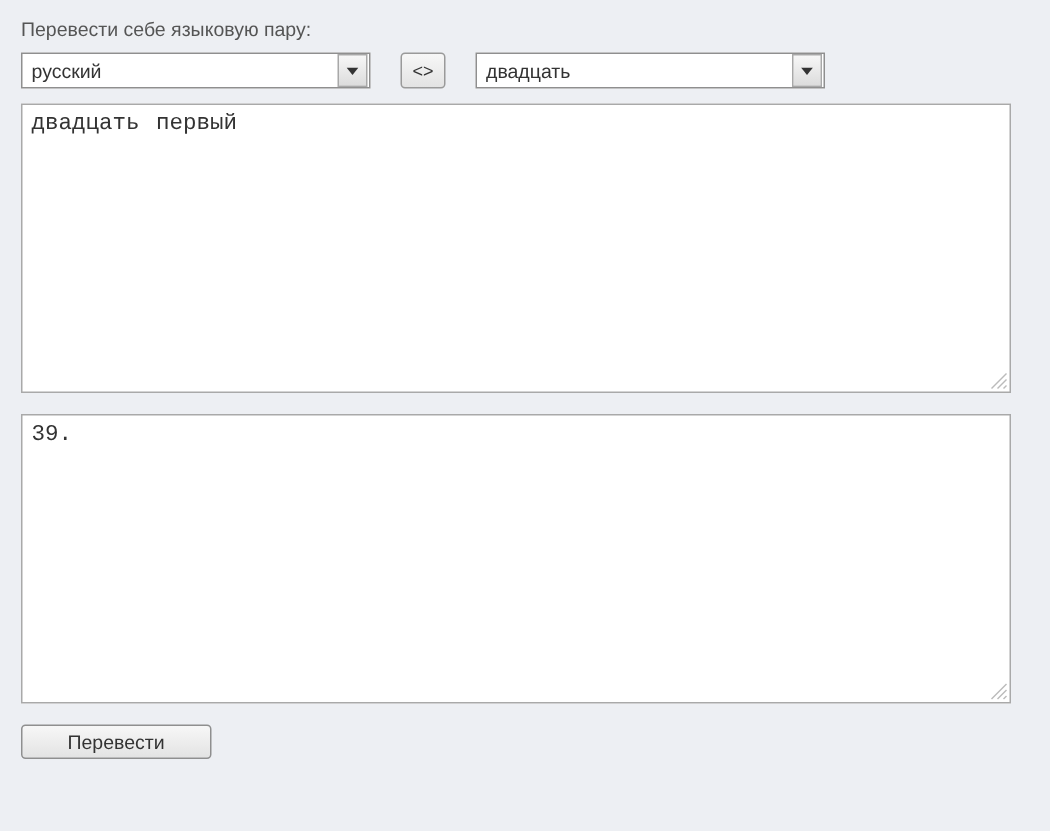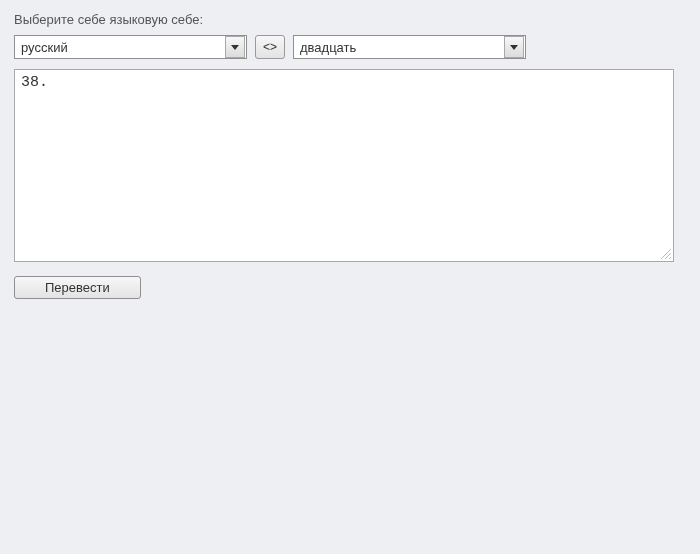--- a/index.html
+++ b/index.html
@@ -19,21 +19,21 @@
       padding: 12px 14px;
     }
     .prompt-label {
       font-size: 13px;
       color: #555;
       margin-bottom: 8px;
     }
     .lang-row {
       display: flex;
       align-items: center;
-      gap: 8px;
+      gap: 20px;
       margin-bottom: 10px;
     }
     .select-wrap {
       position: relative;
       width: 233px;
       height: 24px;
       background: #fff;
       border: 1px solid #8f8f8f;
       display: flex;
       align-items: center;
@@ -103,21 +103,21 @@
       font-size: 13px;
       color: #333;
       cursor: pointer;
       font-family: Arial, sans-serif;
     }
   </style>
 </head>
 <body>
 
 <div class="container">
-  <div class="prompt-label">Выберите себе языковую себе:</div>
+  <div class="prompt-label">Перевести себе языковую пару:</div>
 
   <div class="lang-row">
     <div class="select-wrap">
       <span class="value">русский</span>
       <span class="dd-btn">
         <svg viewBox="0 0 8 5">
             <polygon points="0,0 8,0 4,5" fill="#333"></polygon>
           </svg>
       </span>
     </div>
@@ -129,23 +129,33 @@
     <div class="select-wrap">
       <span class="value">двадцать</span>
       <span class="dd-btn">
         <svg viewBox="0 0 8 5">
             <polygon points="0,0 8,0 4,5" fill="#333"></polygon>
           </svg>
       </span>
     </div>
   </div>
 
+  <div class="textarea">
+    <span>двадцать первый</span>
+    <div class="resize-grip">
+      <svg viewBox="0 0 14 14">
+        <line x1="3" y1="13" x2="13" y2="3" stroke="#bbb" stroke-width="1"></line>
+        <line x1="7" y1="13" x2="13" y2="7" stroke="#bbb" stroke-width="1"></line>
+        <line x1="11" y1="13" x2="13" y2="11" stroke="#bbb" stroke-width="1"></line>
+      </svg>
+    </div>
+  </div>
 
   <div class="textarea">
-    <span>38.</span>
+    <span>39.</span>
     <div class="resize-grip">
       <svg viewBox="0 0 14 14">
         <line x1="3" y1="13" x2="13" y2="3" stroke="#bbb" stroke-width="1"></line>
         <line x1="7" y1="13" x2="13" y2="7" stroke="#bbb" stroke-width="1"></line>
         <line x1="11" y1="13" x2="13" y2="11" stroke="#bbb" stroke-width="1"></line>
       </svg>
     </div>
   </div>
 
   <button class="translate-btn">Перевести</button>

